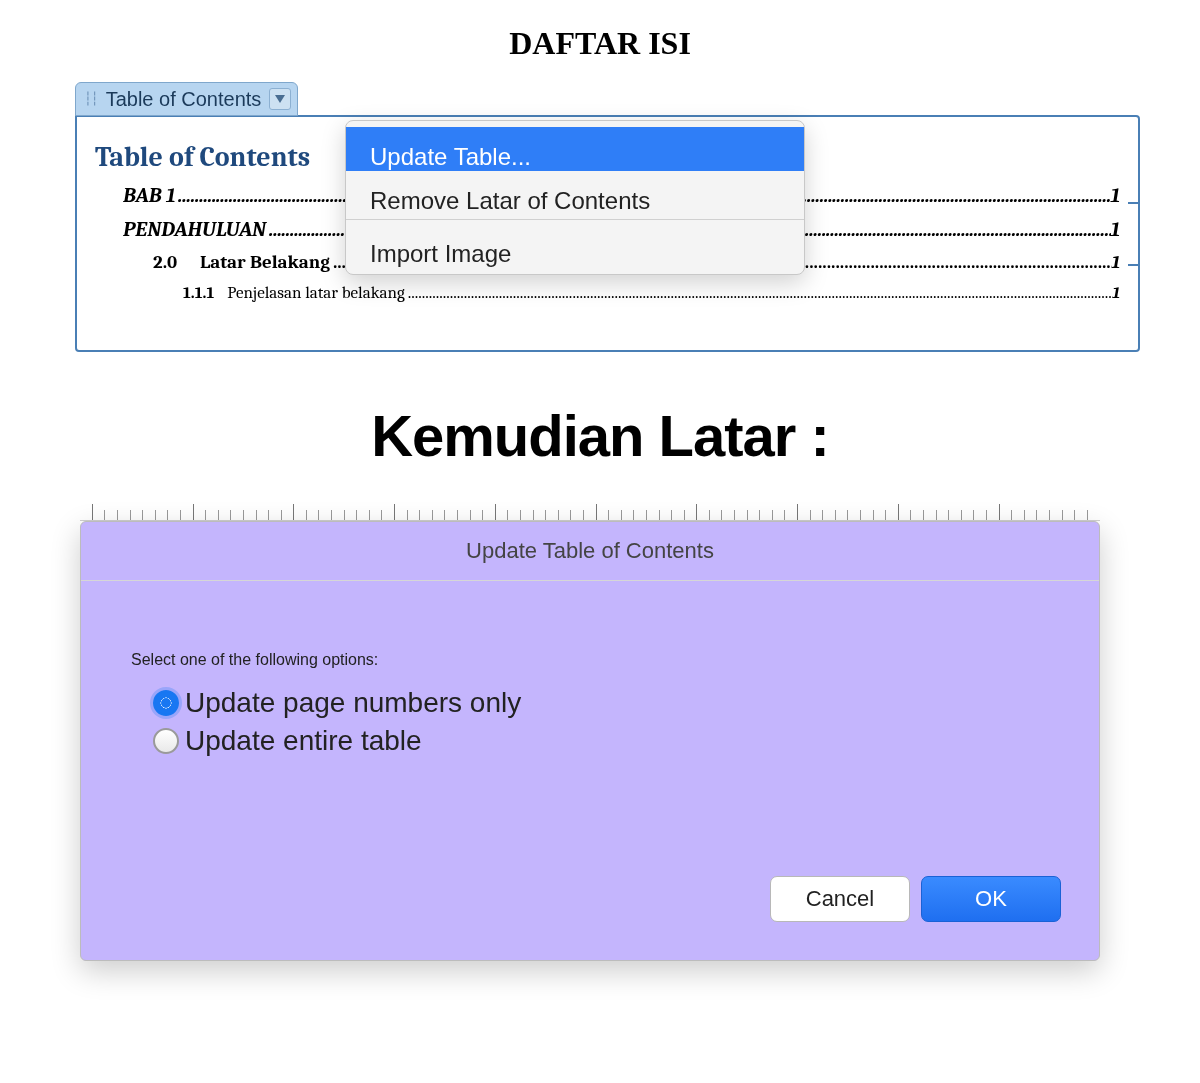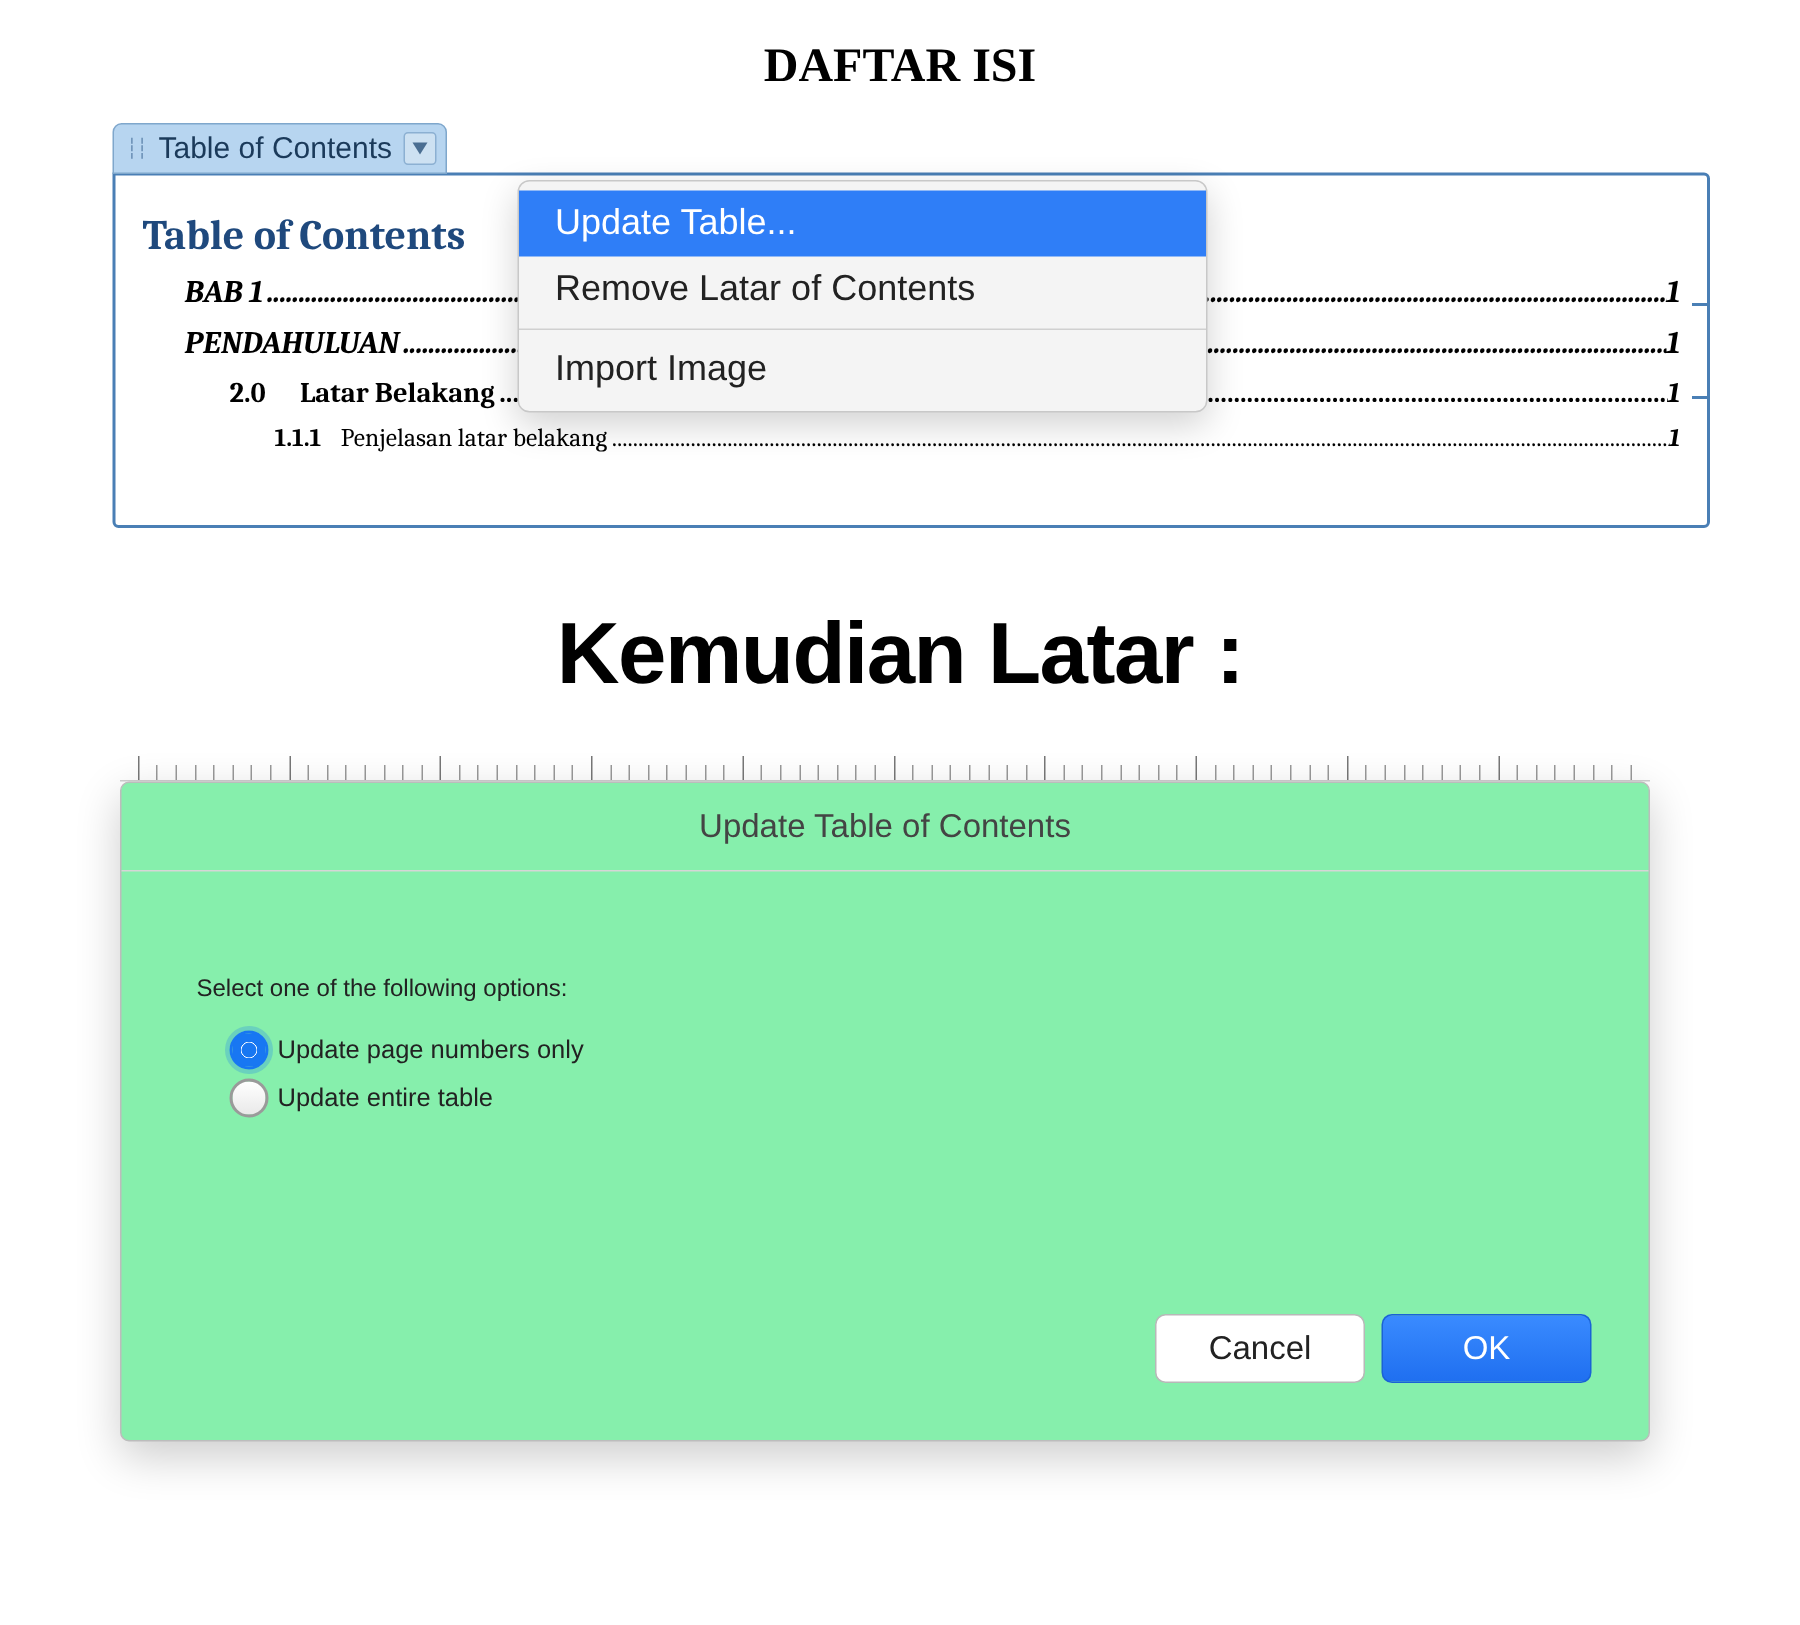--- a/index.html
+++ b/index.html
@@ -141,21 +141,21 @@
       background: #f4f4f4;
       border: 1px solid #c8c8c8;
       border-radius: 8px;
       box-shadow: 0 8px 24px rgba(0,0,0,0.18);
       padding: 6px 0;
       z-index: 5;
     }
     .context-menu .menu-item {
       height: 44px;
       display: flex;
-      align-items: center;
+      align-items: flex-end;
       font-size: 24px;
       color: #222;
       padding: 0 24px;
     }
     .context-menu .menu-item.highlight {
       background: #2f7ef7;
       color: #fff;
     }
     .context-menu .menu-divider {
       height: 1px;
@@ -188,21 +188,21 @@
       overflow: hidden;
     }
     .ruler .tick {
       width: 1px;
       height: 10px;
       background: #999;
     }
     .ruler .tick.tall { height: 16px; background: #777; }
     .dialog {
       position: relative;
-      background: #86efac;
+      background: #c4b5fd;
       border: 1px solid #bcbcbc;
       border-radius: 6px;
       height: 440px;
       box-shadow: 0 10px 30px rgba(0,0,0,0.2);
     }
     .dialog-title {
       text-align: center;
       font-size: 22px;
       color: #444;
       padding: 16px 0;
@@ -212,21 +212,21 @@
       padding: 70px 50px 20px 50px;
     }
     .dialog-prompt {
       font-size: 16px;
       color: #222;
       margin-bottom: 18px;
     }
     .radio-row {
       display: flex;
       align-items: center;
-      font-size: 17px;
+      font-size: 28px;
       color: #222;
       margin-bottom: 6px;
       padding-left: 22px;
     }
     .radio-outer {
       width: 26px;
       height: 26px;
       border-radius: 50%;
       border: 2px solid #9a9a9a;
       background: linear-gradient(#ffffff, #e9e9e9);

